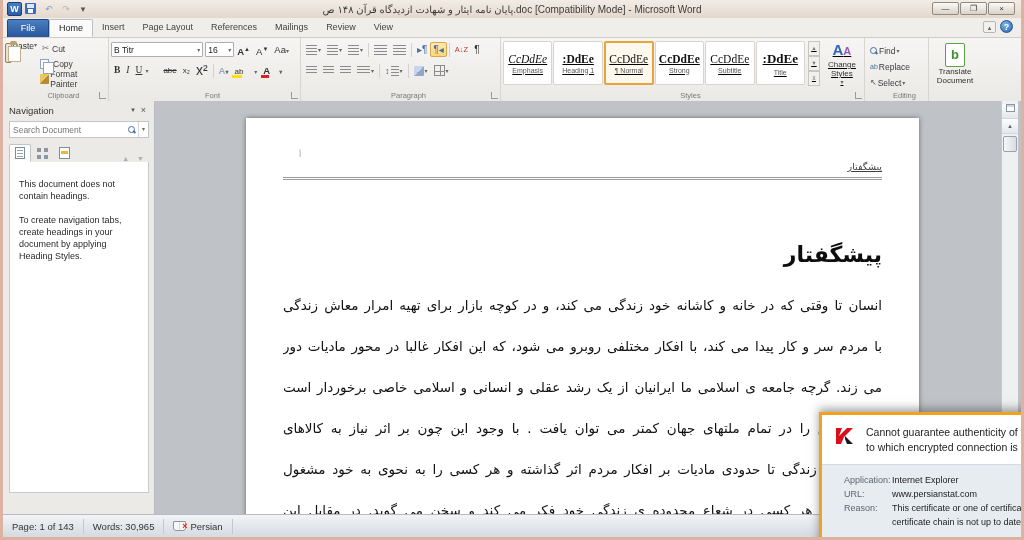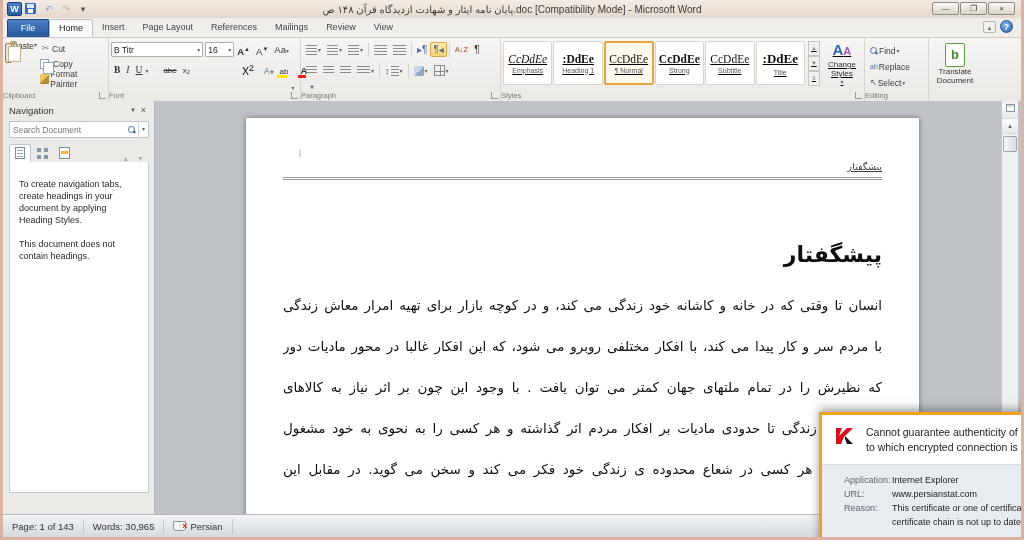--- a/index.html
+++ b/index.html
@@ -36,21 +36,21 @@
   .ribbon-mini { position:absolute; right:8px; top:2px; display:flex; gap:4px; align-items:center; }
   .collapse-btn { width:13px; height:12px; border:1px solid #b8b5b0; border-radius:2px; background:#f3f1ee;
                   font-size:7px; color:#666; text-align:center; line-height:11px; }
   .help-btn { width:13px; height:13px; border-radius:50%; background:radial-gradient(circle at 35% 30%, #7db1e8, #2f66b5);
               color:#fff; font-size:9px; font-weight:bold; text-align:center; line-height:13px; border:1px solid #24508f; }
 
   
   .ribbon { position:absolute; left:0; top:38px; width:100%; height:63px;
             background:linear-gradient(#f6f5f3,#ebe9e6); display:flex; }
   .grp { position:relative; height:63px; border-right:1px solid #d8d5d0; padding:3px 2px 13px 2px; }
-  .grp-label { position:absolute; bottom:1px; left:0; width:100%; font-size:7.5px; color:#7a7a78; }
+  .grp-label { position:absolute; bottom:1px; left:8px; width:100%; text-align:center; font-size:7.5px; color:#7a7a78; }
   .launcher { position:absolute; right:2px; bottom:2px; width:7px; height:7px;
               border-left:1px solid #9a9a98; border-bottom:1px solid #9a9a98; }
   .sbtn { height:15px; display:inline-flex; align-items:center; padding:0 2px; font-size:8.5px; color:#3b3b3b;
           border:1px solid transparent; border-radius:2px; gap:1px; }
   .sbtn.active { background:linear-gradient(#ffe9b0,#fcd778); border:1px solid #d9a64a; }
   .caret { font-size:6px; color:#666; }
   .row { display:flex; align-items:center; height:17px; }
   .vsep { width:1px; height:14px; background:#d4d1cc; margin:0 2px; }
 
   
@@ -244,21 +244,21 @@
         <div class="fbtn"><span>Aa</span><span class="caret">▾</span></div>
         <div class="fbtn"><span class="fp-ic" style="background:linear-gradient(135deg,#f3b9c0 50%,#c2cede 50%);"></span></div>
       </div>
       <div class="row" style="margin-top:4px;">
         <div class="fbtn" style="font-weight:bold; font-family:'Liberation Serif',serif;">B</div>
         <div class="fbtn" style="font-style:italic; font-family:'Liberation Serif',serif;">I</div>
         <div class="fbtn u-line" style="font-family:'Liberation Serif',serif;">U</div>
         <span class="caret">▾</span>
         <div class="fbtn s-line" style="font-size:8px;margin-left:12px;">abe</div>
         <div class="fbtn" style="font-size:8px;">x₂</div>
-        <div class="fbtn" style="font-size:14px;margin-left:46px;">x²</div>
+        <div class="fbtn" style="font-size:14px;">x²</div>
         <div class="vsep"></div>
         <div class="fbtn" style="color:#9aa7c4; font-weight:bold;"><span>A</span><span class="caret">▾</span></div>
         <div class="fbtn"><span style="font-size:8px;">ab</span><span class="hl-bar"></span><span class="caret" style="margin-left:12px;">▾</span></div>
         <div class="fbtn" style="font-weight:bold;"><span>A</span><span class="fc-bar"></span><span class="caret" style="margin-left:10px;">▾</span></div>
       </div>
       <div class="grp-label">Font</div>
       <div class="launcher"></div>
     </div>
 
     <div class="grp" style="width:200px;">
@@ -416,35 +416,36 @@
         </div>
       <div class="ntab">
           <div class="ntab-ic2"></div>
         </div>
       <div class="ntab">
           <div class="ntab-ic3"></div>
         </div>
       <div class="nav-arrows">▲ ▼</div>
     </div>
     <div class="nav-body">
+      <p>This document does not contain headings.</p>
       <p>To create navigation tabs, create headings in your document by applying Heading Styles.</p>
-      <p>This document does not contain headings.</p>
     </div>
   </div>
 
   <div class="docarea">
     <div class="page">
       <div class="page-header">
         <span class="hdr-mark">أ</span>
         <span class="hdr-txt">پیشگفتار</span>
       </div>
       <div class="doc-heading">پیشگفتار</div>
       <div class="doc-body">
         <div class="docline">انسان تا وقتی که در خانه و کاشانه خود زندگی می کند، و در کوچه بازار برای تهیه امرار معاش زندگی</div>
         <div class="docline">با مردم سر و کار پیدا می کند، با افکار مختلفی روبرو می شود، که این افکار غالبا در محور مادیات دور</div>
+        <div class="docline">می زند. گرچه جامعه ی اسلامی ما ایرانیان از یک رشد عقلی و انسانی و اسلامی خاصی برخوردار است</div>
         <div class="docline">که نظیرش را در تمام ملتهای جهان کمتر می توان یافت . با وجود این چون بر اثر نیاز به کالاهای</div>
         <div class="docline">روزمره ی زندگی تا حدودی مادیات بر افکار مردم اثر گذاشته و هر کسی را به نحوی به خود مشغول</div>
         <div class="docline">ساخته، لذا هر کسی در شعاع محدوده ی زندگی خود فکر می کند و سخن می گوید. در مقابل این</div>
       </div>
     </div>
     <div class="vscroll">
       <div class="vs-btn">
           <div class="ruler-ic"></div>
         </div>
       <div class="vs-btn">▲</div>

